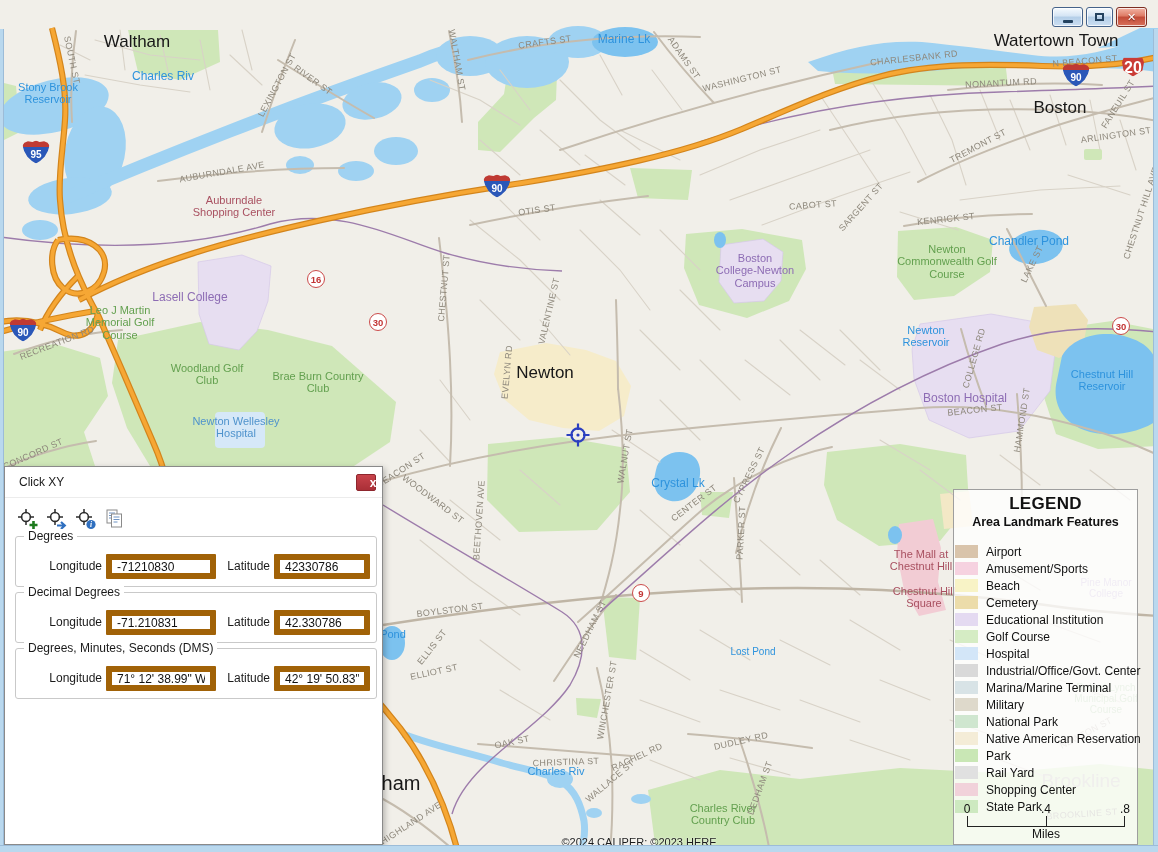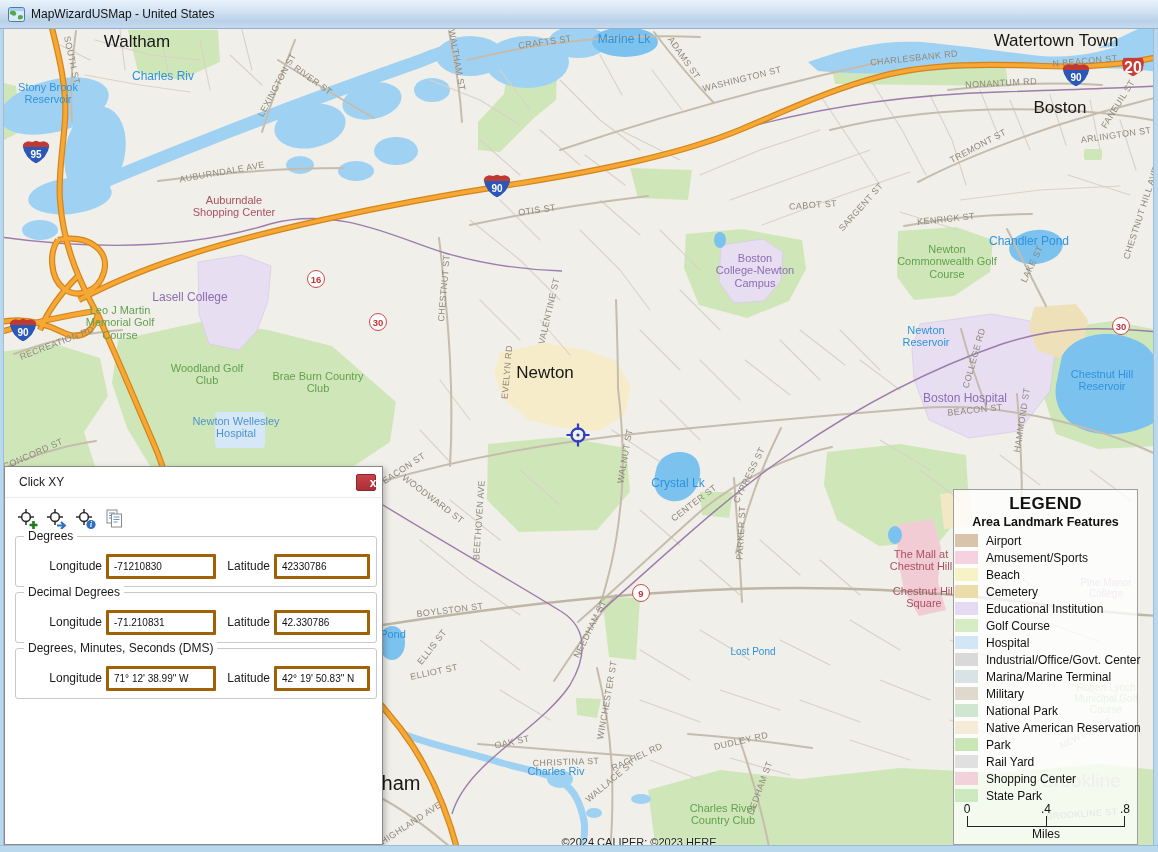--- a/index.html
+++ b/index.html
@@ -60,32 +60,32 @@
     border:1px solid #8e262d;border-radius:2px;color:#fff;font-size:10px;font-weight:bold;
     display:flex;align-items:center;justify-content:center;line-height:1;cursor:default;}
   .dlg-toolbar{position:absolute;left:10px;top:39px;display:flex;gap:4px;}
   .tool-btn{width:25px;height:24px;display:flex;align-items:center;justify-content:center;border:1px solid transparent;border-radius:2px;}
   .grp{position:absolute;left:10px;width:362px;border:1px solid #c9c9c9;border-radius:3px;}
   .grp-label{position:absolute;top:-8px;left:8px;background:#fff;padding:0 4px;font-size:12px;}
   .g-degrees{top:69px;height:51px;} .g-decimal{top:125px;height:51px;}
   .g-dms{top:181px;height:51px;} .g-local{top:237px;height:51px;} .g-grids{top:293px;height:84px;}
   .flabel{position:absolute;font-size:12px;text-align:right;top:22px;}
   .fl1{left:4px;width:82px;} .fl2{left:202px;width:52px;}
-  .finput{position:absolute;top:17px;height:25px;border:3px solid #a16207;border-radius:1px;
-    font-size:10px;font-family:"Liberation Sans","DejaVu Sans",sans-serif;padding:0 5px;color:#111;background:#fff;}
+  .finput{position:absolute;top:17px;height:25px;border:6px solid #a16207;border-radius:1px;
+    font-size:12px;font-family:"Liberation Sans","DejaVu Sans",sans-serif;padding:0 5px;color:#111;background:#fff;}
   .fi1{left:90px;width:110px;} .fi2{left:258px;width:96px;}
   .w3w-label{position:absolute;left:0px;top:42px;width:86px;text-align:right;font-size:12px;}
   .w3w-input{position:absolute;left:90px;top:36px;width:264px;height:26px;border:2px solid #565656;
     font-size:12.5px;font-family:"Liberation Sans","DejaVu Sans",sans-serif;padding:0 6px;color:#111;}
   .tools-btn{position:absolute;right:10px;top:6px;width:22px;height:22px;display:flex;align-items:center;justify-content:center;}
   
   .legend{position:absolute;left:953px;top:489px;width:185px;height:356px;z-index:6;
     background:rgba(255,255,255,.78);border:1px solid #9e9e9e;color:#111;}
   .leg-title{font-size:17px;font-weight:bold;text-align:center;margin-top:4px;letter-spacing:.3px;}
-  .leg-sub{font-size:12.5px;font-weight:bold;text-align:center;margin:1px 0 3px 0;}
+  .leg-sub{font-size:12.5px;font-weight:bold;text-align:center;margin:1px 0 14px 0;}
   .lrow{display:flex;align-items:center;height:17px;}
   .swatch{width:23px;height:13px;margin:0 8px 0 1px;flex:0 0 auto;}
   .ltext{font-size:12px;white-space:nowrap;}
   .scalebar{position:absolute;left:13px;bottom:6px;width:158px;height:36px;}
   .scale-ticks{position:absolute;left:0;top:0;width:100%;font-size:12px;}
   .scale-ticks span{position:absolute;transform:translateX(-50%);}
   .scale-line{position:absolute;left:0;top:14px;width:158px;height:11px;
     border-left:1px solid #222;border-right:1px solid #222;border-bottom:1px solid #222;}
   .scale-mid{position:absolute;left:79px;top:14px;width:1px;height:11px;background:#222;}
   .scale-unit{position:absolute;left:0;top:25px;width:158px;text-align:center;font-size:12px;}
@@ -454,31 +454,20 @@
           <span style="left: 0%;">0</span>
           <span style="left: 50%;">.4</span>
           <span style="left: 100%;">.8</span>
         </div>
       <div class="scale-line"></div>
       <div class="scale-mid"></div>
       <div class="scale-unit">Miles</div>
     </div>
   </div>
 
-  <div class="titlebar">
-    <span class="app-icon">
-      <svg width="17" height="15" viewBox="0 0 17 15">
-        <rect x="0.5" y="0.5" width="16" height="14" rx="2" fill="#d8ecf8" stroke="#4f7ba6"></rect>
-        <path fill="#58a84f" d="M2,5 C4,2.5 7,3.5 8,5.5 C9,7.5 7,9.5 5,8.5 C3,7.5 1,7 2,5 Z"></path>
-        <path fill="#58a84f" d="M10,9 C12,7 15,8 15,10 C15,12 12,13 10,12 Z"></path>
-        <path fill="#7db9e8" d="M1,1 h15 v3 h-15 Z" opacity="0.55"></path>
-      </svg>
-    </span>
-    <span class="title-text">MapWizardUSMap - United States</span>
-  </div>
   <div class="cap-btn btn-min">
       <div class="glyph-min"></div>
     </div>
   <div class="cap-btn btn-max">
       <div class="glyph-max"></div>
     </div>
   <div class="cap-btn btn-close">
       <span class="glyph-close">✕</span>
     </div>
   <div class="frame frame-l"></div>

